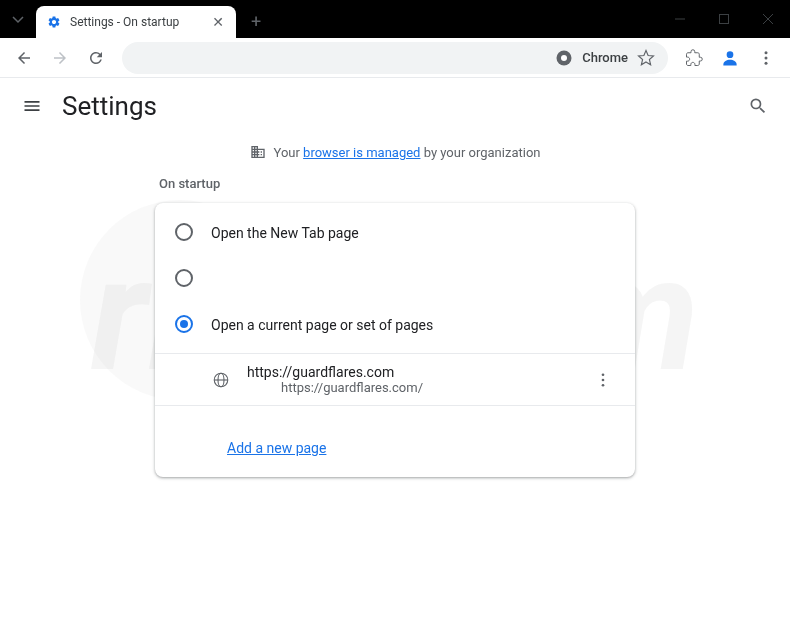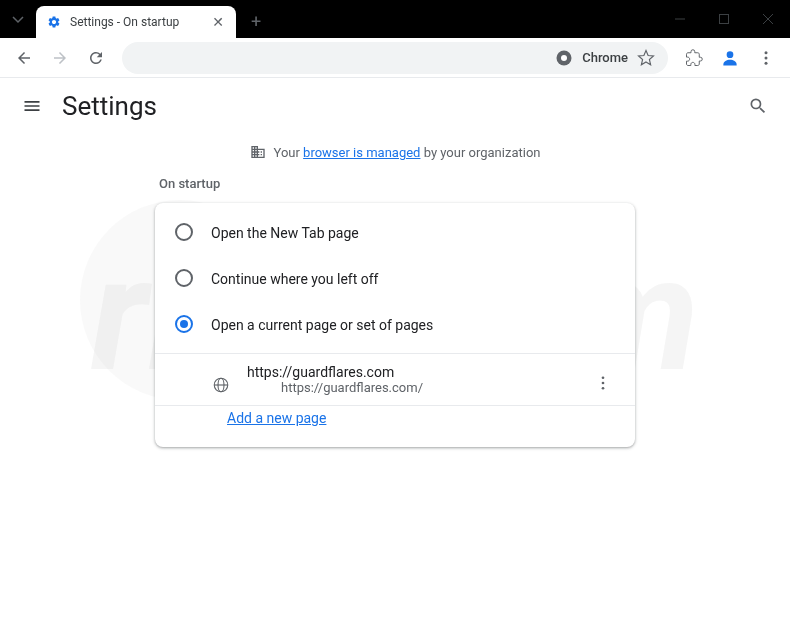--- a/index.html
+++ b/index.html
@@ -45,28 +45,28 @@
   
   
   .section { width: 480px; margin: 0 auto; position: relative; z-index: 1; }
   .section-label { font-size: 13px; color: #5f6368; font-weight: 500; margin-bottom: 12px; padding-left: 4px; }
   .card { background: #fff; border-radius: 8px; box-shadow: 0 1px 2px rgba(60,64,67,0.3), 0 1px 3px 1px rgba(60,64,67,0.15); padding: 6px 0; }
   .radio-row { display: flex; align-items: flex-end; padding: 14px 20px; cursor: pointer; font-size: 14px; color: #202124; gap: 18px; }
   .radio { width: 18px; height: 18px; border: 2px solid #5f6368; border-radius: 50%; position: relative; flex-shrink: 0; }
   .radio.checked { border-color: #1a73e8; }
   .radio.checked::after { content: ''; position: absolute; top: 50%; left: 50%; transform: translate(-50%,-50%); width: 8px; height: 8px; background: #1a73e8; border-radius: 50%; }
   
-  .startup-page { display: flex; align-items: flex-end; padding: 10px 20px 10px 56px; border-top: 1px solid #e8eaed; margin-top: 6px; }
+  .startup-page { display: flex; align-items: center; padding: 10px 20px 10px 56px; border-top: 1px solid #e8eaed; margin-top: 6px; }
   .globe-icon { width: 20px; height: 20px; color: #5f6368; margin-right: 16px; display: flex; align-items: center; justify-content: center; }
   .page-info { flex: 1; }
   .page-titletxt { font-size: 14px; color: #202124; }
   .page-url { font-size: 13px; color: #5f6368; margin-left: 34px; }
   .kebab { width: 24px; height: 24px; cursor: pointer; color: #5f6368; display: flex; align-items: center; justify-content: center; }
   
-  .link-row { padding: 2px 20px 14px 72px; border-top: 1px solid #e8eaed; }
+  .link-row { padding: 32px 20px 14px 72px; border-top: 1px solid #e8eaed; }
   .action-link { font-size: 14px; color: #1a73e8; text-decoration: underline; cursor: pointer; }
 </style>
 </head>
 <body>
 
 <div class="watermark-circle"></div>
 <div class="watermark">rlsk.com</div>
 
 <div class="titlebar">
   <div class="tab-dropdown">
@@ -181,21 +181,20 @@
 
 <div class="section">
   <div class="section-label">On startup</div>
   <div class="card">
     <div class="radio-row">
       <div class="radio"></div>
       <span>Open the New Tab page</span>
     </div>
     <div class="radio-row">
       <div class="radio"></div>
-      <span>Continue where you left off</span>
     </div>
     <div class="radio-row">
       <div class="radio checked"></div>
       <span>Open a current page or set of pages</span>
     </div>
     <div class="startup-page">
       <span class="globe-icon">
         <svg width="18" height="18" viewBox="0 0 24 24">
             <circle cx="12" cy="12" r="9" fill="none" stroke="currentColor" stroke-width="1.5"></circle>
             <ellipse cx="12" cy="12" rx="4" ry="9" fill="none" stroke="currentColor" stroke-width="1.5"></ellipse>

